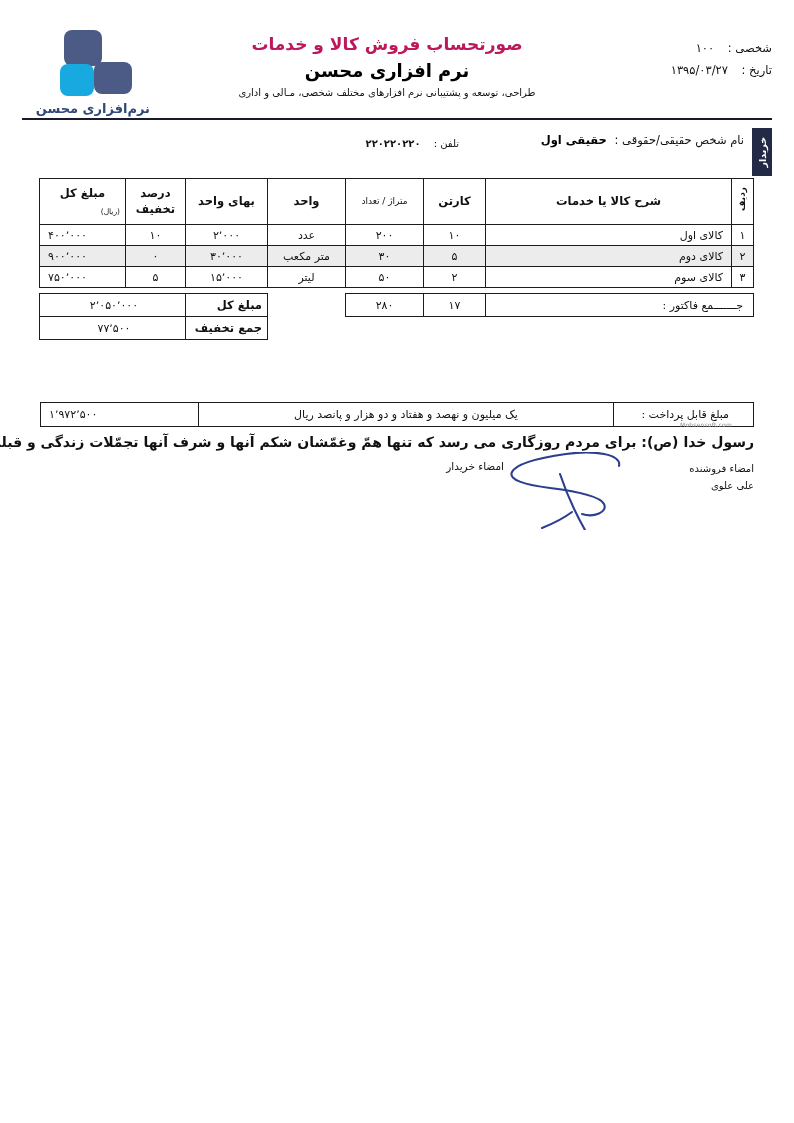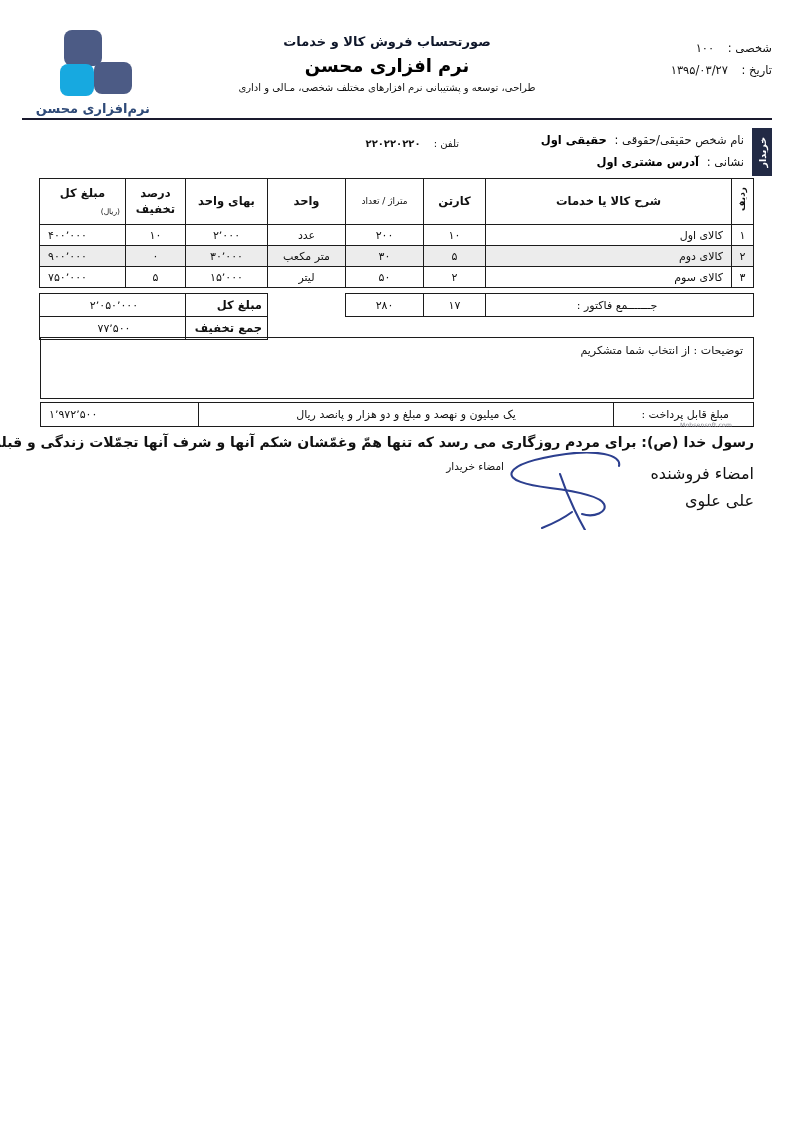--- a/index.html
+++ b/index.html
@@ -47,23 +47,23 @@
     white-space: nowrap;
   }
   .head-center {
     position: absolute;
     right: 180px;
     left: 160px;
     top: 12px;
     text-align: center;
   }
   .head-line1 {
-    font-size: 13px;
-    font-weight: bold;
-    color: #0f172a;
+    font-size: 17px;
+    font-weight: bold;
+    color: #be185d;
     margin-bottom: 6px;
   }
   .head-line2 {
     font-size: 18px;
     font-weight: bold;
     color: #000;
     margin-bottom: 6px;
   }
   .head-line3 {
     font-size: 10px;
@@ -196,21 +196,21 @@
     border: 1px solid #1c1c1c;
     font-size: 11px;
     height: 23px;
     padding: 2px 5px;
     box-sizing: border-box;
     color: #111;
   }
   .sumtable td.lbl-strong { font-weight: bold; text-align: right; font-size: 11.5px; }
   .sumtable td.num { text-align: center; padding-left: 8px; }
   .sumtable td.ctr { text-align: center; }
-  .sumtable td.factor { text-align: center; padding-right: 10px; }
+  .sumtable td.factor { text-align: right; padding-right: 10px; }
   .noborder { border: none !important; background: transparent; }
   
   .notes {
     position: absolute;
     right: 40px;
     left: 40px;
     top: 337px;
     height: 62px;
     border: 1px solid #1c1c1c;
     box-sizing: border-box;
@@ -251,21 +251,21 @@
     color: #111;
     white-space: nowrap;
     font-weight: bold;
   }
   
   .sig-seller {
     position: absolute;
     right: 40px;
     top: 460px;
     text-align: right;
-    font-size: 16px;
+    font-size: 10px;
     color: #111;
     line-height: 1.7;
   }
   .sig-buyer {
     position: absolute;
     right: 290px;
     top: 460px;
     font-size: 10.5px;
     color: #111;
     margin-left: 23px;
@@ -329,24 +329,20 @@
 
     <div class="buyer-row r1">
       <span class="buyer-label">نام شخص حقیقی/حقوقی :</span>
       <span class="buyer-value">حقیقی اول</span>
       <span class="phone-wrap">
         <span>تلفن :</span>
         <span class="phone-val">۲۲۰۲۲۰۲۲۰</span>
       </span>
     </div>
 
-    <div class="buyer-row r2">
-      <span class="buyer-label">نشانی :</span>
-      <span class="buyer-value">آدرس مشتری اول</span>
-    </div>
   </div>
 
   <table class="items">
     <thead>
       <tr>
         <th class="col-row">
           <span class="th-vert">ردیف</span>
         </th>
         <th class="col-desc">شرح کالا یا خدمات</th>
         <th class="col-ctn">کارتن</th>
@@ -411,30 +407,26 @@
         <td class="noborder"></td>
         <td class="noborder"></td>
         <td class="noborder"></td>
         <td class="noborder"></td>
         <td class="lbl-strong">جمع تخفیف</td>
         <td class="num">۷۷٬۵۰۰</td>
       </tr>
     </tbody>
   </table>
 
-  <div class="notes">
-    <span>توضیحات :</span>
-    <span>از انتخاب شما متشکریم</span>
-  </div>
 
   <table class="payable">
     <tbody>
       <tr>
         <td class="label" style="width:140px">مبلغ قابل پرداخت :</td>
-        <td class="words">یک میلیون و نهصد و مبلغ و دو هزار و پانصد ریال</td>
+        <td class="words">یک میلیون و نهصد و هفتاد و دو هزار و پانصد ریال</td>
         <td class="amt">۱٬۹۷۲٬۵۰۰</td>
       </tr>
     </tbody>
   </table>
 
   <div class="watermark">Mohsensoft.com</div>
 
   <div class="hadith">رسول خدا (ص): برای مردم روزگاری می رسد که تنها همّ وغمّشان شکم آنها و شرف آنها تجمّلات زندگی و قبله ی آنها زنهایشان می گردد</div>
 
   <div class="sig-seller">

